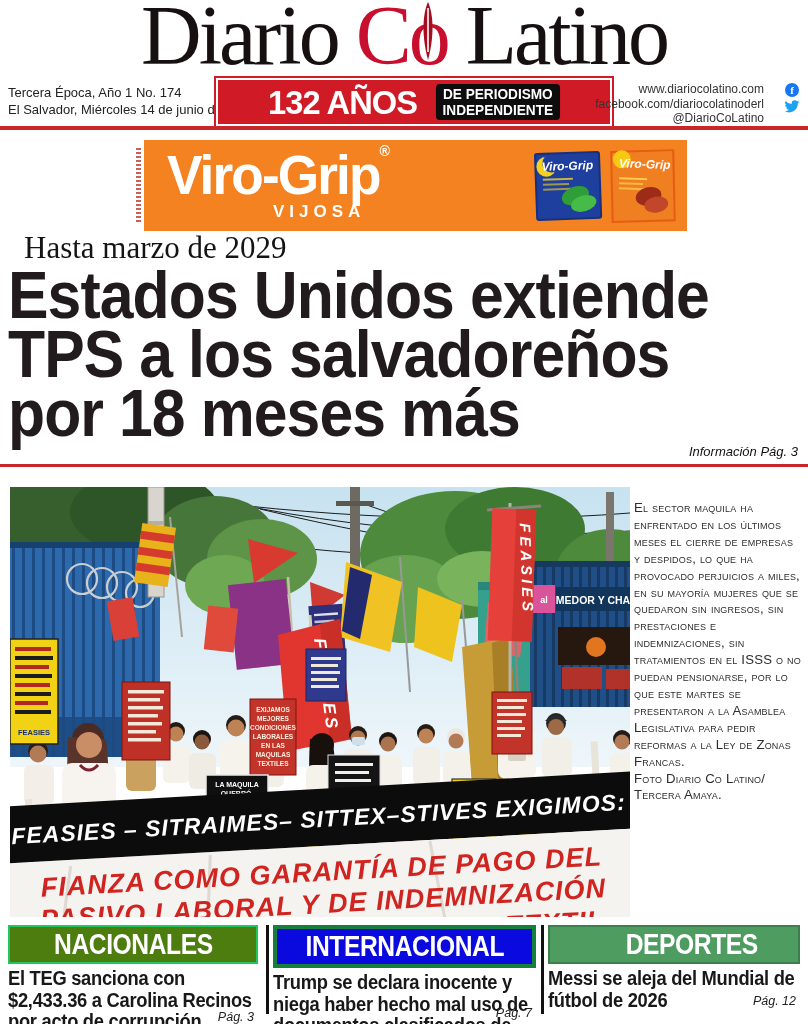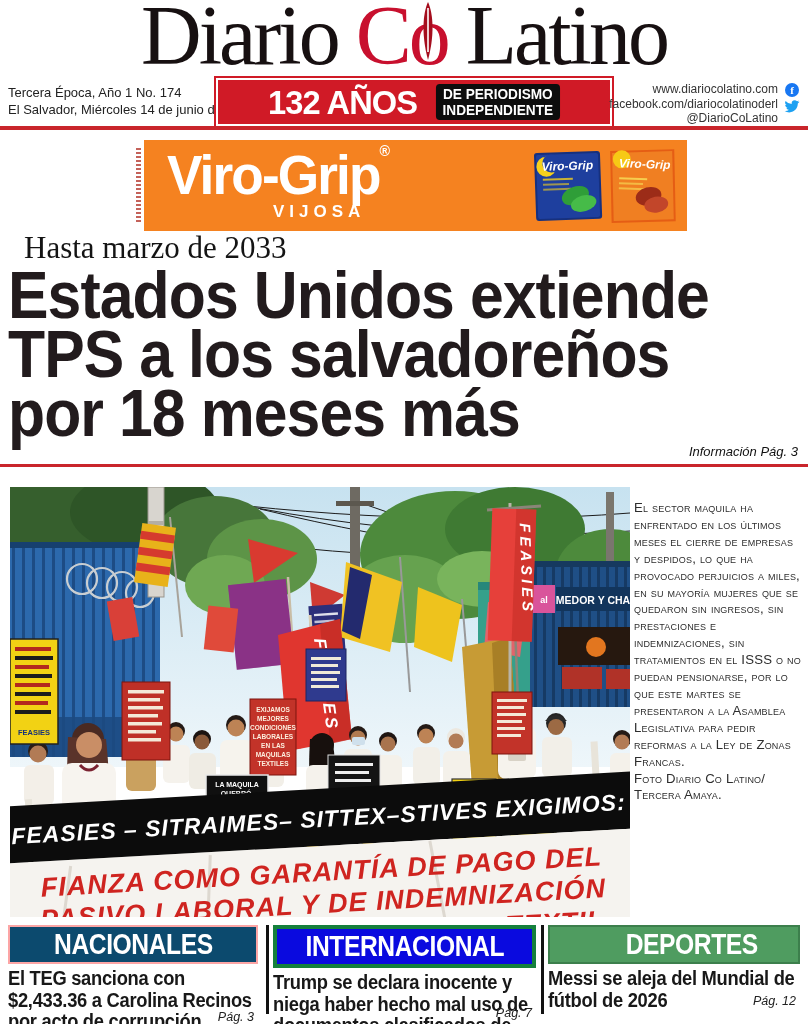--- a/index.html
+++ b/index.html
@@ -16,21 +16,21 @@
 
   .infobar{position:absolute;top:78px;left:0;width:808px;height:48px;}
   .edition{position:absolute;left:8px;top:6px;font-size:13px;line-height:17px;color:#222;}
   .anniv{position:absolute;left:216px;top:0;width:392px;height:44px;background:#d01a26;
          border:2px solid #fff;box-shadow:0 0 0 2px #d01a26;display:flex;align-items:center;
          justify-content:center;gap:12px;}
   .anniv-years{color:#fff;font-weight:bold;font-size:34px;letter-spacing:-1px;
                transform:scaleX(.96);white-space:nowrap;}
   .anniv-tag{background:#0d0d0d;border-radius:4px;padding:2px 7px;color:#fff;font-weight:bold;
              font-size:14.5px;line-height:16px;text-align:center;transform:scaleX(.94);white-space:nowrap;}
-  .socials{position:absolute;right:8px;top:4px;display:flex;gap:6px;align-items:flex-start;}
+  .socials{position:absolute;right:8px;top:4px;display:flex;gap:20px;align-items:flex-start;}
   .social-lines{font-size:12px;line-height:14.5px;text-align:right;color:#333;}
   .social-icons{display:flex;flex-direction:column;gap:3px;align-items:center;padding-top:1px;}
   .fb-icon{width:14px;height:14px;border-radius:50%;background:#1877f2;color:#fff;
            font-family:"Liberation Serif",serif;font-weight:bold;font-size:11px;line-height:14px;
            text-align:center;}
   .rule{position:absolute;left:0;width:808px;background:#c9252b;}
   .rule1{top:126px;height:4px;}
   .rule2{top:464px;height:3px;}
 
   
@@ -64,21 +64,21 @@
 
   
   .sections{position:absolute;top:925px;left:0;width:808px;height:99px;}
   .divider{position:absolute;top:0;bottom:10px;width:2.5px;background:#111;}
   .div1{left:266px;} .div2{left:541px;}
   .col{position:absolute;top:0;height:99px;}
   .col1{left:8px;width:250px;} .col2{left:273px;width:263px;} .col3{left:548px;width:252px;}
   .sec-banner{height:35px;display:flex;align-items:center;justify-content:center;}
   .sec-banner span{color:#fff;font-weight:bold;font-size:29px;transform:scaleX(.85);
                    white-space:nowrap;letter-spacing:-.5px;}
-  .sec-red{background:#0c4a6e;border:2px solid #fca5a5;}
+  .sec-red{background:#4d7c0f;border:2px solid #22c55e;}
   .sec-blue{background:#0a0adf;border:4px solid #15803d;}
   .sec-green{background:#4f9c60;border:2px solid #3c7f4c;padding-left:36px;}
   .sec-head{margin-top:4px;font-weight:bold;font-size:19.5px;line-height:21.5px;color:#181818;
             transform:scaleX(.94);transform-origin:0 0;width:106%;letter-spacing:-.3px;}
   .pag{position:absolute;right:4px;font-style:italic;font-size:12.5px;color:#222;}
   .pag1{bottom:0;} .pag2{bottom:4px;text-align:center;} .pag3{bottom:16px;}
 </style>
 </head>
 <body>
 
@@ -141,21 +141,21 @@
         <text x="113" y="24" text-anchor="middle" font-size="12" font-weight="bold" font-style="italic" fill="#fff">Viro-Grip</text>
         <rect x="88" y="34" width="28" height="2" fill="#f7e15a" opacity=".8"></rect>
         <rect x="88" y="39" width="24" height="2" fill="#f7e15a" opacity=".6"></rect>
         <rect x="88" y="44" width="26" height="2" fill="#f7e15a" opacity=".6"></rect>
         <ellipse cx="118" cy="52" rx="13" ry="9" fill="#9c2c18" transform="rotate(-16 118 52)"></ellipse>
         <ellipse cx="126" cy="60" rx="12" ry="8" fill="#c2462a" transform="rotate(-12 126 60)"></ellipse>
       </g>
     </svg>
   </div>
 
-  <div class="kicker">Hasta marzo de 2033</div>
+  <div class="kicker">Hasta marzo de 2029</div>
   <div class="headline">
     <span class="hl-line">Estados Unidos extiende</span>
     <span class="hl-line">TPS a los salvadoreños</span>
     <span class="hl-line">por 18 meses más</span>
   </div>
   <div class="pageref">Información Pág. 3</div>
   <div class="rule rule2"></div>
 
   <div class="photo">
     <svg width="620" height="430" viewBox="0 0 620 430">

